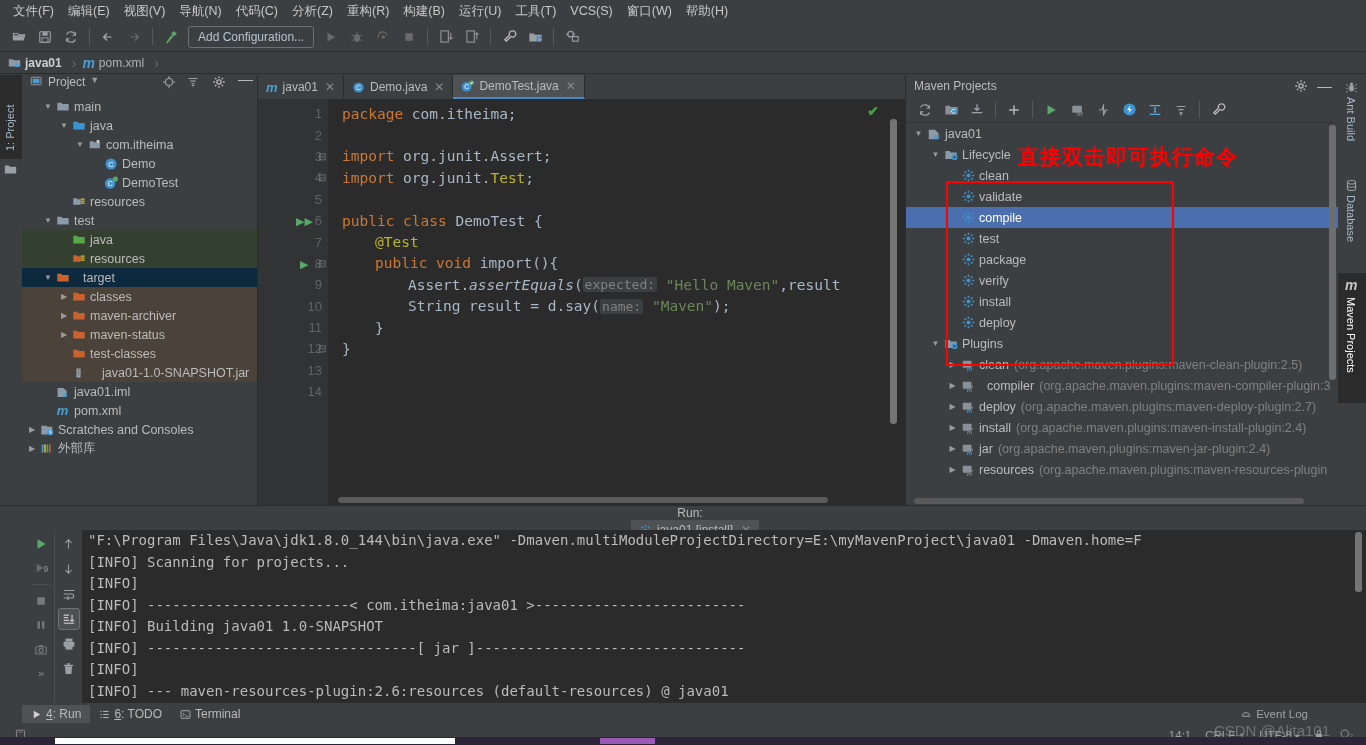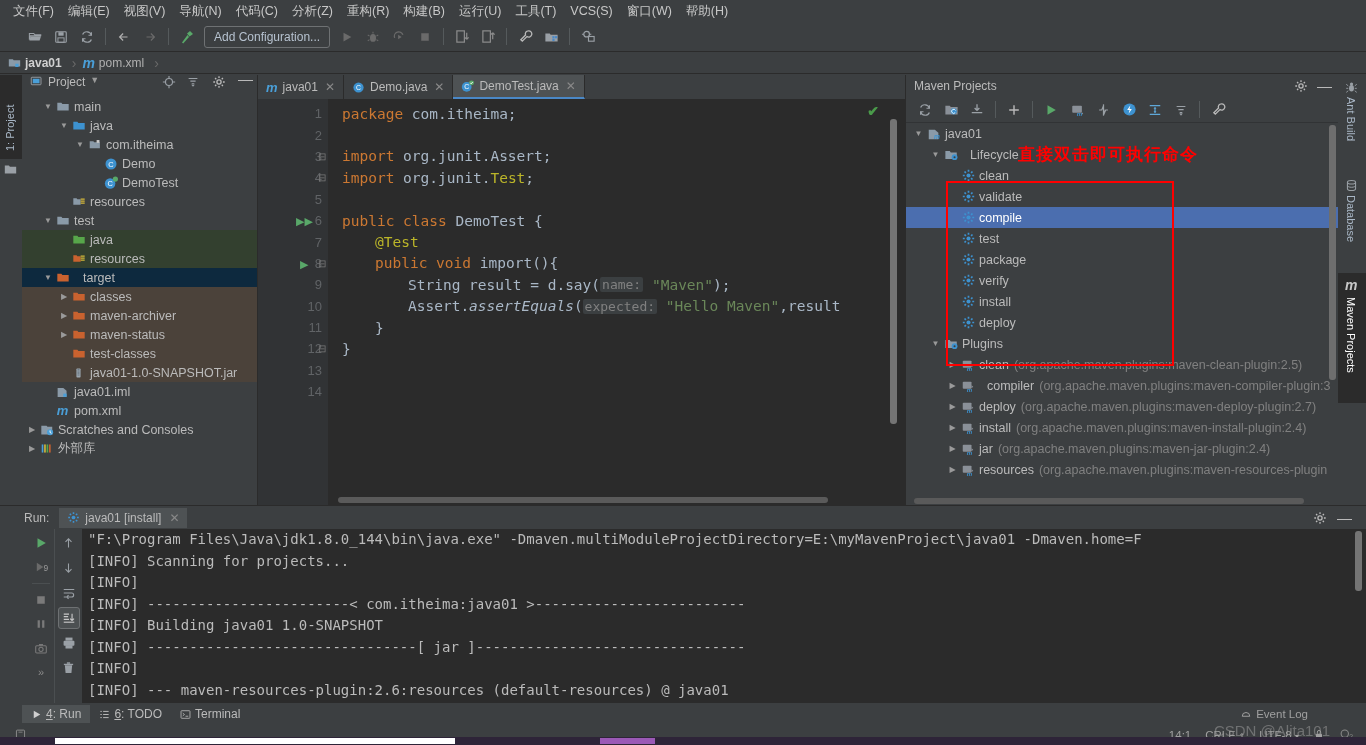--- a/index.html
+++ b/index.html
@@ -13,21 +13,21 @@
   
   #menubar {
     height:22px; background:#3c3f41; display:flex; align-items:center;
     padding-left:6px; font-size:12.5px; color:#c8c8c8;
   }
   #menubar .mi { padding:2px 7px; white-space:nowrap; }
 
   
   #toolbar {
     height:30px; background:#3c3f41; display:flex; align-items:center;
-    padding-left:22px; gap:0px; border-bottom:1px solid #2b2b2b;
+    padding-left:6px; gap:0px; border-bottom:1px solid #2b2b2b;
   }
   .tbtn { width:26px; height:24px; display:flex; align-items:center; justify-content:center; }
   .tsep { width:1px; height:17px; background:#555a5c; margin:0 5px; }
   #addconf {
     border:1px solid #6e7173; border-radius:3px; height:22px; padding:0 9px;
     display:flex; align-items:center; color:#b6c2cf; font-size:12px; margin:0 4px;
   }
 
   
   #crumbs {
@@ -98,38 +98,38 @@
   #mvnhead .spacer { flex:1; }
   #mvntb { height:26px; display:flex; align-items:center; padding-left:6px;
            border-bottom:1px solid #313335; }
   #mvntree { flex:1; position:relative; overflow:hidden; font-size:12.5px; }
   .mn { height:21px; display:flex; align-items:center; white-space:nowrap; color:#bbbbbb; }
   .mn.sel { background:#4b6eaf; color:#ffffff; }
   .mn .arrow { width:13px; text-align:center; color:#9a9a9a; font-size:8px; flex:none; }
   .mn .ic { width:18px; display:flex; align-items:center; justify-content:center; flex:none; }
   .mn .dim { color:#808080; }
   #redbox { position:absolute; border:2px solid #ff0000; pointer-events:none; }
-  #redtext { position:absolute; color:#ff0000; font-size:17px; font-weight:bold;
+  #redtext { position:absolute; color:#ff0000; font-size:21px; font-weight:bold;
              letter-spacing:1px; white-space:nowrap; font-family:"DejaVu Sans",sans-serif; }
   #mvnscroll { position:absolute; right:2px; top:2px; width:7px; height:255px;
                background:#6e6e6e; border-radius:3px; }
   #mvnhscroll { position:absolute; left:8px; bottom:1px; height:6px; width:390px;
                 background:#5a5a5a; border-radius:3px; }
 
   
   #rstrip { width:28px; background:#3c3f41; position:relative; flex:none; }
   .rtab { position:absolute; left:0; width:28px; display:flex; align-items:center; }
   .rtab.active { background:#2b2b2b; }
   .rvl { position:absolute; white-space:nowrap; font-size:11px; color:#a9b7c6;
          transform:rotate(90deg); transform-origin:left top; }
 
   
   #runpanel { position:absolute; top:505px; left:0; width:1366px; height:198px;
               background:#3c3f41; border-top:1px solid #2b2b2b; display:flex; flex-direction:column; }
-  #runhead { height:24px; display:flex; align-items:center; padding-left:24px; gap:0; }
+  #runhead { height:24px; display:flex; align-items:center; padding-left:24px; gap:0;flex-direction:column; }
   #runhead .rlabel { font-size:12px; color:#bbbbbb; margin-right:10px; }
   #runtab { display:flex; align-items:center; gap:5px; background:#4e5254;
             padding:3px 8px; font-size:12px; color:#bbbbbb; }
   #runhead .spacer { flex:1; }
   #runbody { flex:1; display:flex; }
   #runleft { width:28px; position:relative; flex:none; }
   #runtools1 { width:26px; display:flex; flex-direction:column; align-items:center;
                padding-top:3px; gap:2px; flex:none; }
   #runtools2 { width:28px; display:flex; flex-direction:column; align-items:center;
                padding-top:3px; gap:3px; flex:none; border-left:1px solid #4b4f51; }
@@ -489,21 +489,21 @@
         </div>
         <div class="tn targetgrp">
           <span style="width:36px;flex:none;"></span>
           <span class="arrow"></span>
           <span class="ic">
             <svg width="11" height="14" viewBox="0 0 16 16">
               <rect x="5" y="1.5" width="6" height="13" rx="1" fill="#9aa6b0"></rect>
               <path d="M6.5 3h3M6.5 5h3M6.5 7h3M6.5 9h3M6.5 11h3" stroke="#5a6670" stroke-width="1"></path>
             </svg>
           </span>
-          <span style="margin-left:3px;">java01-1.0-SNAPSHOT.jar</span>
+          <span style="margin-left:15px;">java01-1.0-SNAPSHOT.jar</span>
         </div>
         <div class="tn">
           <span style="width:20px;flex:none;"></span>
           <span class="arrow"></span>
           <span class="ic">
             <svg width="13" height="14" viewBox="0 0 16 16">
               <path d="M2 3h7l4 3.5V14H2z" fill="#8a9aa8"></path>
               <rect x="9" y="10" width="4" height="4" fill="#4a9fd8"></rect>
             </svg>
           </span>
@@ -624,22 +624,22 @@
         </div>
       <div id="code">
           <div class="cl"><span style="display:inline-block;width:14px;"></span><span class="kw">package </span><span class="plain">com.itheima;</span></div>
           <div class="cl"><span style="display:inline-block;width:14px;"></span></div>
           <div class="cl"><span style="display:inline-block;width:14px;"></span><span class="kw">import </span><span class="plain">org.junit.Assert;</span></div>
           <div class="cl"><span style="display:inline-block;width:14px;"></span><span class="kw">import </span><span class="plain">org.junit.</span><span class="ann">Test</span><span class="plain">;</span></div>
           <div class="cl"><span style="display:inline-block;width:14px;"></span></div>
           <div class="cl"><span style="display:inline-block;width:14px;"></span><span class="kw">public class </span><span class="plain">DemoTest </span><span class="plain">{</span></div>
           <div class="cl"><span style="display:inline-block;width:47px;"></span><span class="ann">@Test</span></div>
           <div class="cl"><span style="display:inline-block;width:47px;"></span><span class="kw">public void </span><span class="plain">import(){</span></div>
+          <div class="cl"><span style="display:inline-block;width:80px;"></span><span class="plain">Assert.</span><span class="plain italic">assertEquals</span><span class="plain">(</span><span class="hint">expected:</span><span class="plain"> </span><span class="str">"Hello Maven"</span><span class="plain">,result</span></div>
           <div class="cl"><span style="display:inline-block;width:80px;"></span><span class="plain">String result = d.say(</span><span class="hint">name:</span><span class="plain"> </span><span class="str">"Maven"</span><span class="plain">);</span></div>
-          <div class="cl"><span style="display:inline-block;width:80px;"></span><span class="plain">Assert.</span><span class="plain italic">assertEquals</span><span class="plain">(</span><span class="hint">expected:</span><span class="plain"> </span><span class="str">"Hello Maven"</span><span class="plain">,result</span></div>
           <div class="cl"><span style="display:inline-block;width:47px;"></span><span class="plain">}</span></div>
           <div class="cl"><span style="display:inline-block;width:14px;"></span><span class="plain">}</span></div>
           <div class="cl"><span style="display:inline-block;width:14px;"></span></div>
         </div>
       <div class="check">✔</div>
       <div id="escroll"></div>
       <div id="hscroll"></div>
     </div>
   </div>
 
@@ -739,21 +739,21 @@
         <div class="mn">
           <span style="width:23px;flex:none;"></span>
           <span class="arrow"><span style="font-size:8px;color:#9a9a9a;">▼</span></span>
           <span class="ic">
             <svg width="15" height="14" viewBox="0 0 16 16">
               <path d="M1 3.5h5l1.2 1.5H14V12.5H1z" fill="#8a9aa8"></path>
               <circle cx="11.5" cy="10.5" r="3.3" fill="#3d92d0"></circle>
               <circle cx="11.5" cy="10.5" r="1.2" fill="#3c3f41"></circle>
             </svg>
           </span>
-          <span style="margin-left:10px;">Lifecycle</span>
+          <span style="margin-left:2px;">Lifecycle</span>
         </div>
         <div class="mn">
           <span style="width:40px;flex:none;"></span>
           <span class="arrow"></span>
           <span class="ic">
             <svg width="13" height="13" viewBox="0 0 16 16">
               <circle cx="8" cy="8" r="2.5" fill="#3d92d0"></circle>
               <path d="M8 1v2.4M8 12.6V15M1 8h2.4M12.6 8H15M3.1 3.1l1.7 1.7M11.2 11.2l1.7 1.7M12.9 3.1l-1.7 1.7M4.8 11.2l-1.7 1.7" stroke="#3d92d0" stroke-width="2.1"></path>
             </svg>
           </span>

